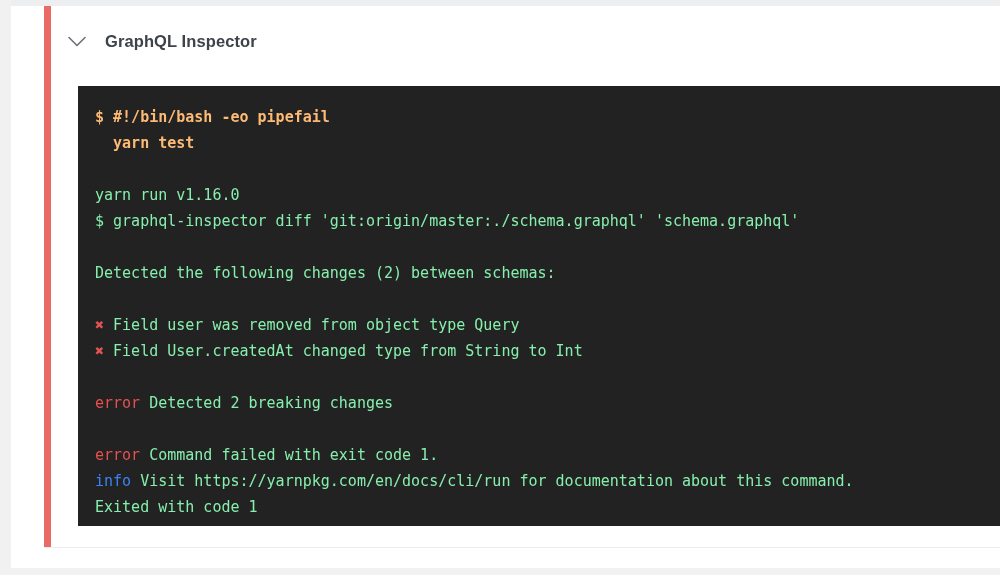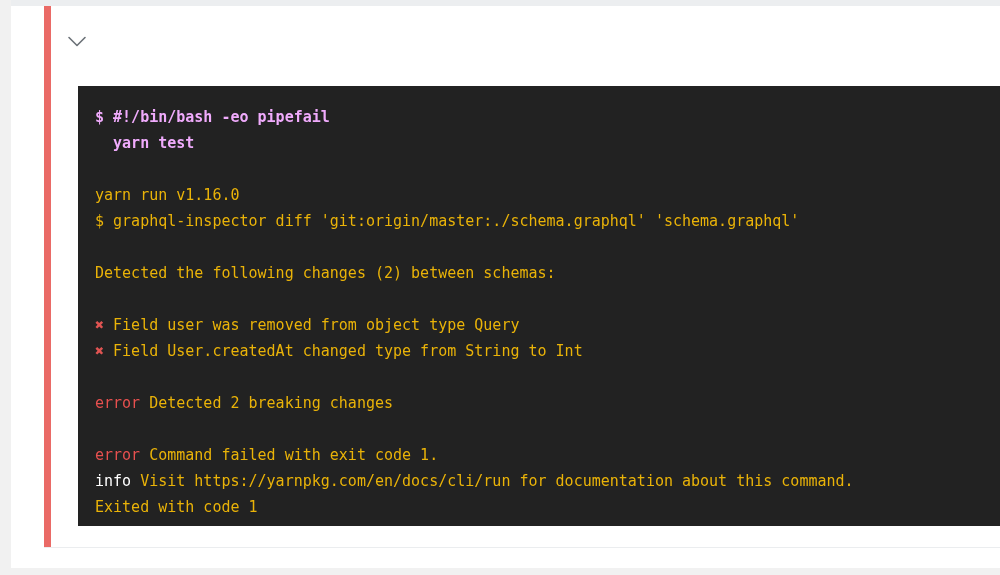--- a/index.html
+++ b/index.html
@@ -106,24 +106,24 @@
     line-height: 26px;
     color: #e6e6e6;
     white-space: pre;
     cursor: text;
   }
   .log-line {
     white-space: pre;
     min-height: 26px;
   }
   .log-line.blank { height: 26px; }
-  .tok-bold   { font-weight: bold; color: #f0abfc; }
-  .tok-plain  { color: #eab308; }
+  .tok-bold   { font-weight: bold; color: #fdba74; }
+  .tok-plain  { color: #86efac; }
   .tok-error  { color: #e8504f; text-align: right; }
-  .tok-info   { color: #ffffff; }
+  .tok-info   { color: #3b82f6; }
   .tok-cross  { color: #e05452; font-weight: bold; }
 
   
   .card-bottom-rule {
     position: absolute;
     left: 33px;
     top: 541px;
     width: 967px;
     height: 1px;
     background: #ebedef;
@@ -148,20 +148,21 @@
   <div class="card">
 
     <div class="status-bar"></div>
 
     <div class="step-header">
       <span class="chevron-icon">
         <svg viewBox="0 0 28 28" width="28" height="28" aria-hidden="true">
           <path d="M6 10.5 L14 18.5 L22 10.5" fill="none" stroke="#6b7177" stroke-width="1.6" stroke-linecap="round" stroke-linejoin="round"></path>
         </svg>
       </span>
+      <span class="step-title">GraphQL Inspector</span>
     </div>
 
     <div class="terminal"><div class="log-line"><span class="tok-bold">$ #!/bin/bash -eo pipefail</span></div><div class="log-line"><span class="tok-bold">  yarn test</span></div><div class="log-line blank"></div><div class="log-line"><span class="tok-plain">yarn run v1.16.0</span></div><div class="log-line"><span class="tok-plain">$ graphql-inspector diff 'git:origin/master:./schema.graphql' 'schema.graphql'</span></div><div class="log-line blank"></div><div class="log-line"><span class="tok-plain">Detected the following changes (2) between schemas:</span></div><div class="log-line blank"></div><div class="log-line"><span class="tok-cross">✖</span><span class="tok-plain"> Field user was removed from object type Query</span></div><div class="log-line"><span class="tok-cross">✖</span><span class="tok-plain"> Field User.createdAt changed type from String to Int</span></div><div class="log-line blank"></div><div class="log-line"><span class="tok-error">error</span><span class="tok-plain"> Detected 2 breaking changes</span></div><div class="log-line blank"></div><div class="log-line"><span class="tok-error">error</span><span class="tok-plain"> Command failed with exit code 1.</span></div><div class="log-line"><span class="tok-info">info</span><span class="tok-plain"> Visit https://yarnpkg.com/en/docs/cli/run for documentation about this command.</span></div><div class="log-line"><span class="tok-plain">Exited with code 1</span></div></div>
 
     <div class="card-bottom-rule"></div>
   </div>
 
   <div class="card-bottom-shadow"></div>
 </div>
 

